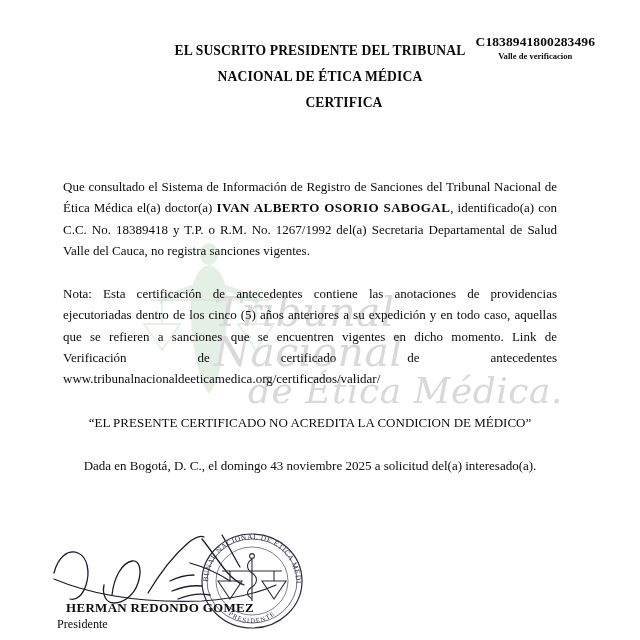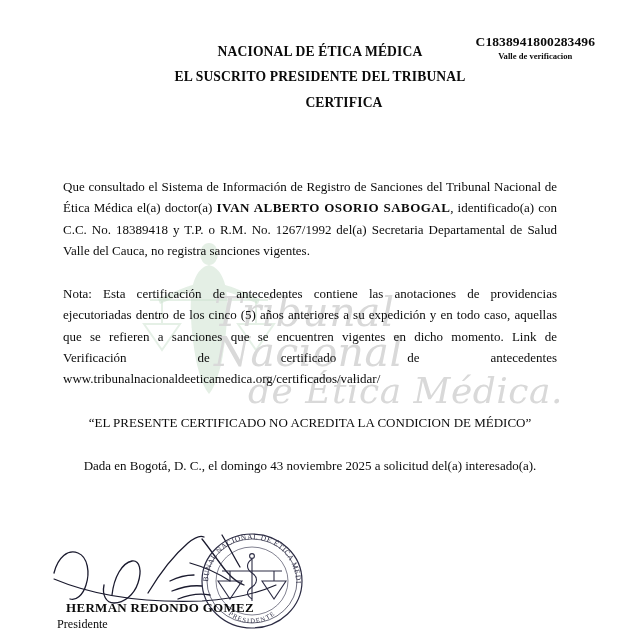--- a/index.html
+++ b/index.html
@@ -192,22 +192,22 @@
       <span class="l2">de Ética Médica.</span>
     </div>
   </div>
 
   <div class="code-block">
     <div class="code-main">C1838941800283496</div>
     <div class="code-sub">Valle de verificacion</div>
   </div>
 
   <div class="titles">
+    <p class="title-line t1">EL SUSCRITO PRESIDENTE DEL TRIBUNAL</p>
     <p class="title-line t2">NACIONAL DE ÉTICA MÉDICA</p>
-    <p class="title-line t1">EL SUSCRITO PRESIDENTE DEL TRIBUNAL</p>
     <p class="title-line t3">CERTIFICA</p>
   </div>
 
   <div class="body">
 
     <p class="para"><span>Que consultado el Sistema de Información de Registro de Sanciones del Tribunal Nacional de Ética Médica el(a) doctor(a) </span><b>IVAN ALBERTO OSORIO SABOGAL</b><span>, identificado(a) con C.C. No. 18389418 y T.P. o R.M. No. 1267/1992 del(a) Secretaria Departamental de Salud Valle del Cauca, no registra sanciones vigentes.</span></p>
 
     <div class="gap-1"></div>
 
     <p class="para">Nota: Esta certificación de antecedentes contiene las anotaciones de providencias ejecutoriadas dentro de los cinco (5) años anteriores a su expedición y en todo caso, aquellas que se refieren a sanciones que se encuentren vigentes en dicho momento. Link de Verificación de certificado de antecedentes www.tribunalnacionaldeeticamedica.org/certificados/validar/</p>

